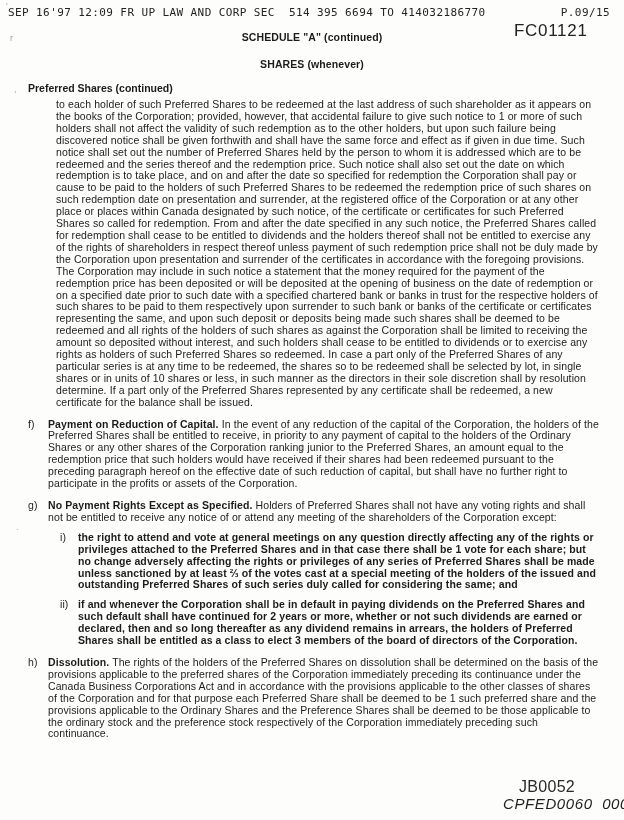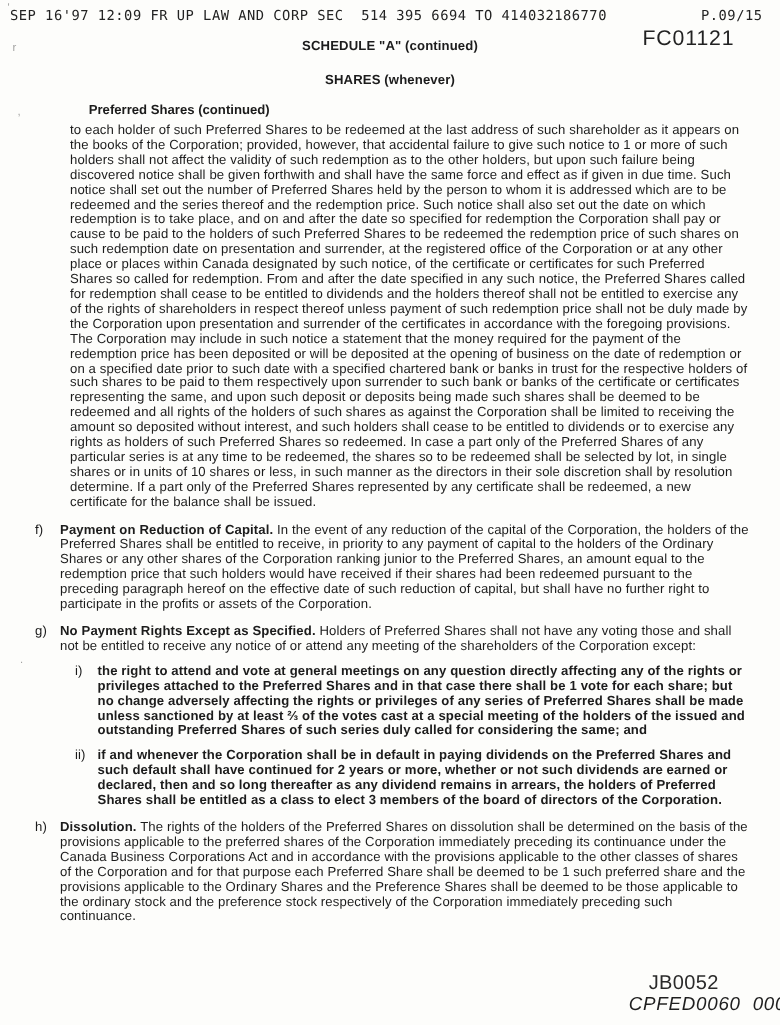--- a/index.html
+++ b/index.html
@@ -47,21 +47,20 @@
     text-align: center;
     font-weight: bold;
     font-size: 10.5px;
     letter-spacing: 0.1px;
   }
   .section-heading {
     position: absolute;
     top: 82px; left: 28px;
     font-weight: bold;
     font-size: 10.5px;
-    margin-left: 43px;
   }
   .content {
     position: absolute;
     top: 99px; left: 28px;
     width: 572px;
     font-size: 10.5px;
     line-height: 11.9px;
     letter-spacing: 0.1px;
     text-align: left;
   }
@@ -134,21 +133,21 @@
     <div class="cont-para">to each holder of such Preferred Shares to be redeemed at the last address of such shareholder as it appears on the books of the Corporation; provided, however, that accidental failure to give such notice to 1 or more of such holders shall not affect the validity of such redemption as to the other holders, but upon such failure being discovered notice shall be given forthwith and shall have the same force and effect as if given in due time. Such notice shall set out the number of Preferred Shares held by the person to whom it is addressed which are to be redeemed and the series thereof and the redemption price. Such notice shall also set out the date on which redemption is to take place, and on and after the date so specified for redemption the Corporation shall pay or cause to be paid to the holders of such Preferred Shares to be redeemed the redemption price of such shares on such redemption date on presentation and surrender, at the registered office of the Corporation or at any other place or places within Canada designated by such notice, of the certificate or certificates for such Preferred Shares so called for redemption. From and after the date specified in any such notice, the Preferred Shares called for redemption shall cease to be entitled to dividends and the holders thereof shall not be entitled to exercise any of the rights of shareholders in respect thereof unless payment of such redemption price shall not be duly made by the Corporation upon presentation and surrender of the certificates in accordance with the foregoing provisions. The Corporation may include in such notice a statement that the money required for the payment of the redemption price has been deposited or will be deposited at the opening of business on the date of redemption or on a specified date prior to such date with a specified chartered bank or banks in trust for the respective holders of such shares to be paid to them respectively upon surrender to such bank or banks of the certificate or certificates representing the same, and upon such deposit or deposits being made such shares shall be deemed to be redeemed and all rights of the holders of such shares as against the Corporation shall be limited to receiving the amount so deposited without interest, and such holders shall cease to be entitled to dividends or to exercise any rights as holders of such Preferred Shares so redeemed. In case a part only of the Preferred Shares of any particular series is at any time to be redeemed, the shares so to be redeemed shall be selected by lot, in single shares or in units of 10 shares or less, in such manner as the directors in their sole discretion shall by resolution determine. If a part only of the Preferred Shares represented by any certificate shall be redeemed, a new certificate for the balance shall be issued.</div>
 
     <div class="clause">
       <div class="clause-label">f)</div>
       <div class="clause-body"><span class="clause-heading">Payment on Reduction of Capital.</span> <span>In the event of any reduction of the capital of the Corporation, the holders of the Preferred Shares shall be entitled to receive, in priority to any payment of capital to the holders of the Ordinary Shares or any other shares of the Corporation ranking junior to the Preferred Shares, an amount equal to the redemption price that such holders would have received if their shares had been redeemed pursuant to the preceding paragraph hereof on the effective date of such reduction of capital, but shall have no further right to participate in the profits or assets of the Corporation.</span></div>
     </div>
 
     <div class="clause">
       <div class="clause-label">g)</div>
       <div class="clause-body">
-        <div><span class="clause-heading">No Payment Rights Except as Specified.</span> <span>Holders of Preferred Shares shall not have any voting those and shall not be entitled to receive any notice of or attend any meeting of the shareholders of the Corporation except:</span></div>
+        <div><span class="clause-heading">No Payment Rights Except as Specified.</span> <span>Holders of Preferred Shares shall not have any voting rights and shall not be entitled to receive any notice of or attend any meeting of the shareholders of the Corporation except:</span></div>
         <div class="subclause">
           <div class="sub-label">i)</div>
           <div class="sub-text">the right to attend and vote at general meetings on any question directly affecting any of the rights or privileges attached to the Preferred Shares and in that case there shall be 1 vote for each share; but no change adversely affecting the rights or privileges of any series of Preferred Shares shall be made unless sanctioned by at least ⅔ of the votes cast at a special meeting of the holders of the issued and outstanding Preferred Shares of such series duly called for considering the same; and</div>
         </div>
         <div class="subclause">
           <div class="sub-label">ii)</div>
           <div class="sub-text">if and whenever the Corporation shall be in default in paying dividends on the Preferred Shares and such default shall have continued for 2 years or more, whether or not such dividends are earned or declared, then and so long thereafter as any dividend remains in arrears, the holders of Preferred Shares shall be entitled as a class to elect 3 members of the board of directors of the Corporation.</div>
         </div>
       </div>
     </div>

